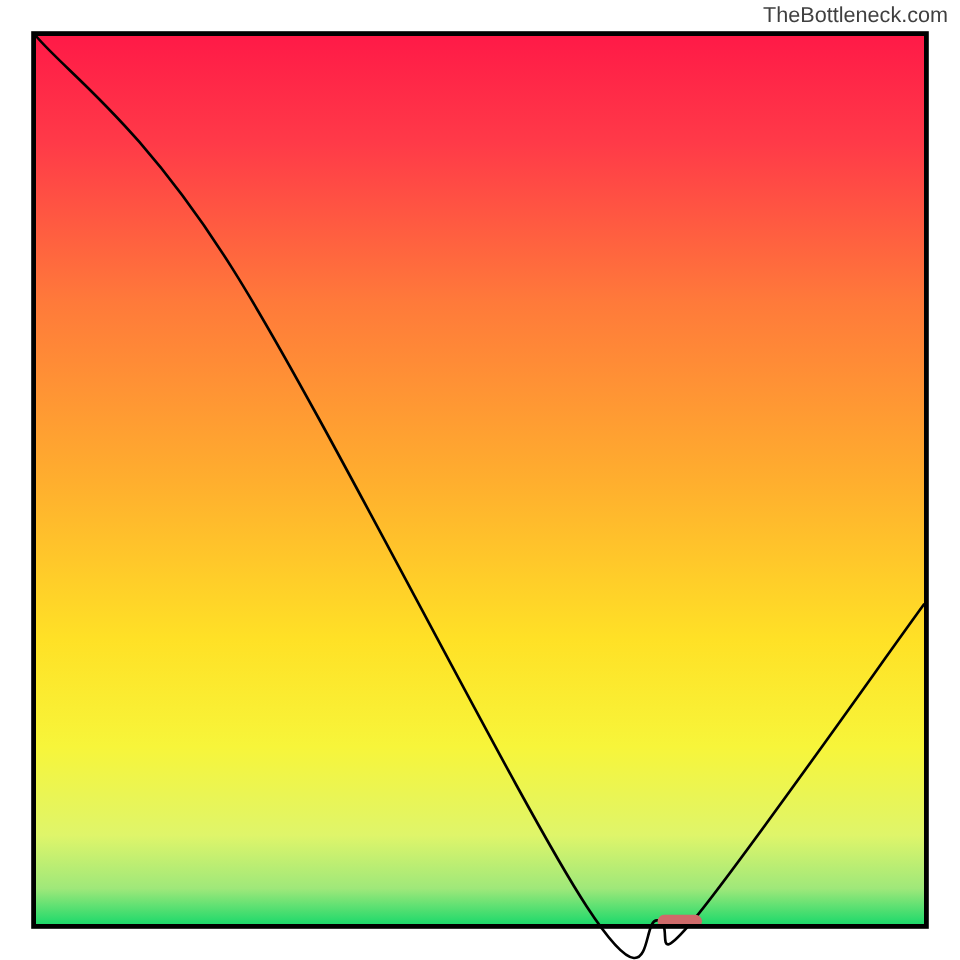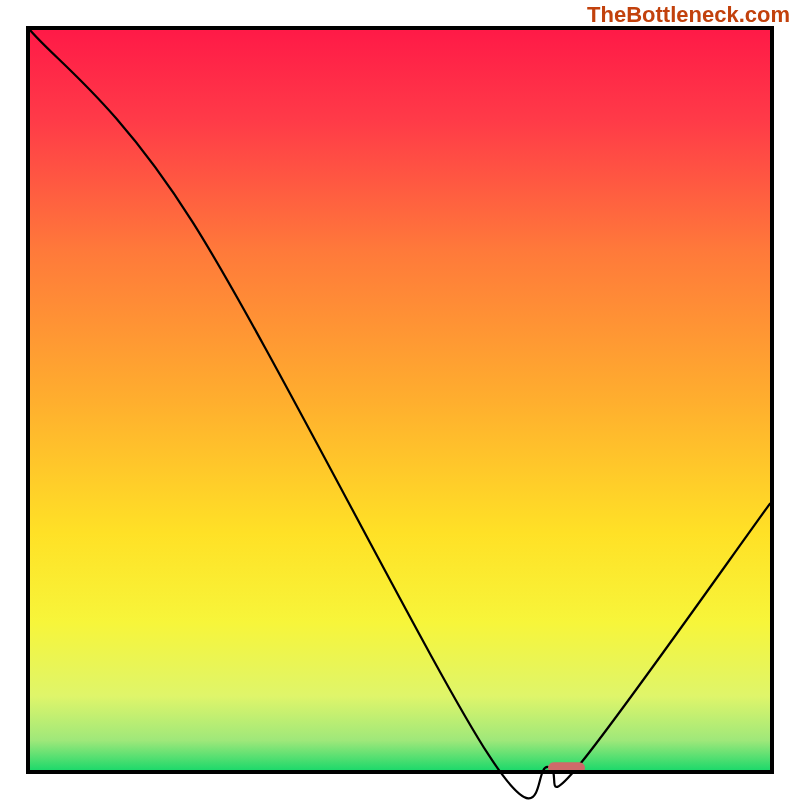--- a/index.html
+++ b/index.html
@@ -13,23 +13,23 @@
   .container {
     position: relative;
     width: 800px;
     height: 800px;
   }
   .watermark {
     position: absolute;
     top: 2px;
     right: 10px;
     font-family: Arial, Helvetica, sans-serif;
-    font-size: 22px;
-    font-weight: 700;
-    color: #c2410c;
+    font-size: 18px;
+    font-weight: 400;
+    color: #404040;
     z-index: 10;
   }
   svg {
     position: absolute;
     top: 0;
     left: 0;
   }
 </style>
 </head>
 <body>

